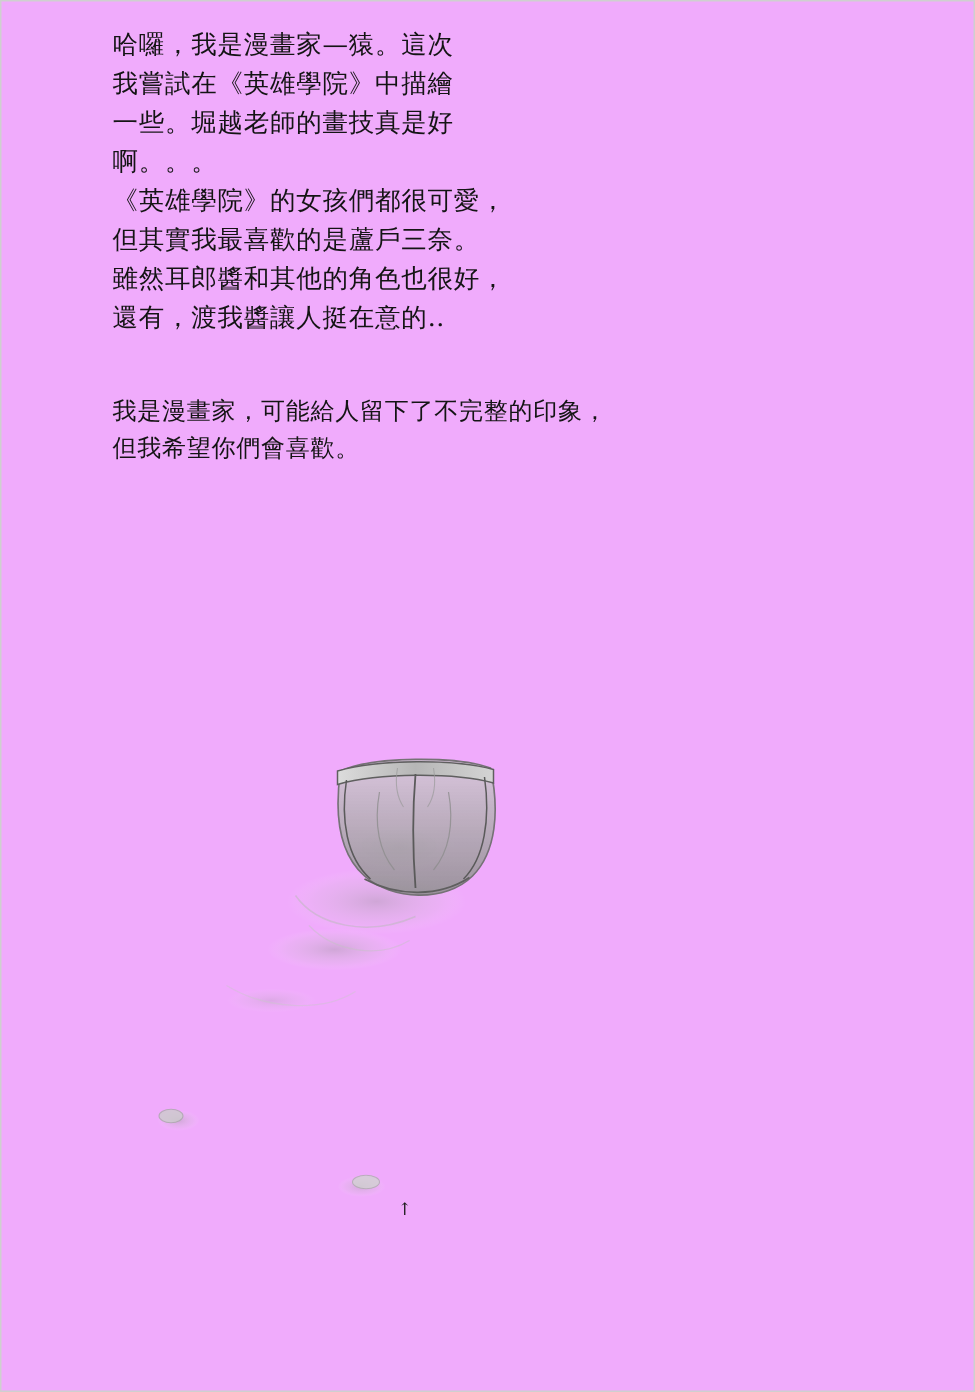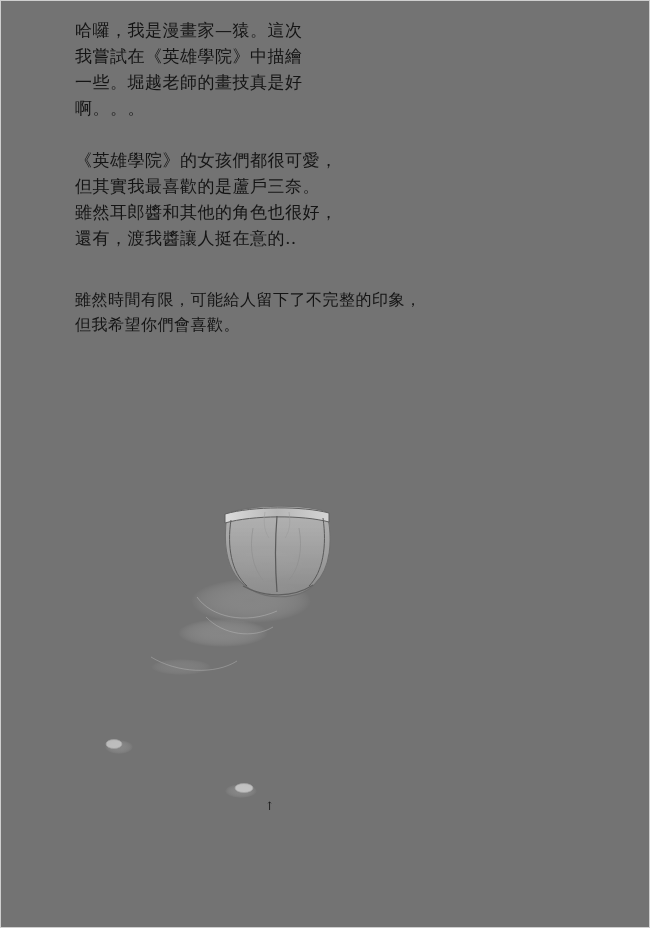--- a/index.html
+++ b/index.html
@@ -14,21 +14,21 @@
     overflow: hidden;
     font-family: "DejaVu Serif", serif;
     color: #1a1a1a;
   }
   .page {
     position: absolute;
     left: 0;
     top: 0;
     width: 650px;
     height: 928px;
-    background: #737373;
+    background: #f0abfc;
     box-sizing: border-box;
     border: 1px solid #cfcfcf;
     overflow: hidden;
   }
 
   
   .afterword {
     position: absolute;
     left: 74px;
     top: 10px;
@@ -37,21 +37,21 @@
   .para {
     font-family: "DejaVu Serif", serif;
     font-size: 17px;
     line-height: 26px;
     letter-spacing: 0.5px;
     color: #141414;
     white-space: pre-line;
     margin: 0 0 0 0;
   }
   .para.p1 { margin-top: 6px; }
-  .para.p2 { margin-top: 26px; }
+  .para.p2 { }
   .para.p3 { margin-top: 36px; font-size: 16px; line-height: 25px; }
 
   
   .caption {
     position: absolute;
     left: 272px;
     top: 798px;
     width: 330px;
     font-family: "DejaVu Serif", serif;
     font-size: 11.5px;
@@ -84,21 +84,21 @@
 
   <div class="afterword">
     <p class="para p1">哈囉，我是漫畫家—猿。這次
 我嘗試在《英雄學院》中描繪
 一些。堀越老師的畫技真是好
 啊。。。</p>
     <p class="para p2">《英雄學院》的女孩們都很可愛，
 但其實我最喜歡的是蘆戶三奈。
 雖然耳郎醬和其他的角色也很好，
 還有，渡我醬讓人挺在意的‥</p>
-    <p class="para p3">雖然時間有限，可能給人留下了不完整的印象，
+    <p class="para p3">我是漫畫家，可能給人留下了不完整的印象，
 但我希望你們會喜歡。</p>
   </div>
 
   <div class="art">
     <svg width="650" height="400" viewBox="0 0 650 400" xmlns="http://www.w3.org/2000/svg" aria-hidden="true">
       <defs>
         <radialGradient id="smudge" cx="50%" cy="50%" r="50%">
           <stop offset="0%" stop-color="#8c8c8c" stop-opacity="0.55"></stop>
           <stop offset="60%" stop-color="#b5b5b5" stop-opacity="0.25"></stop>
           <stop offset="100%" stop-color="#ffffff" stop-opacity="0"></stop>

